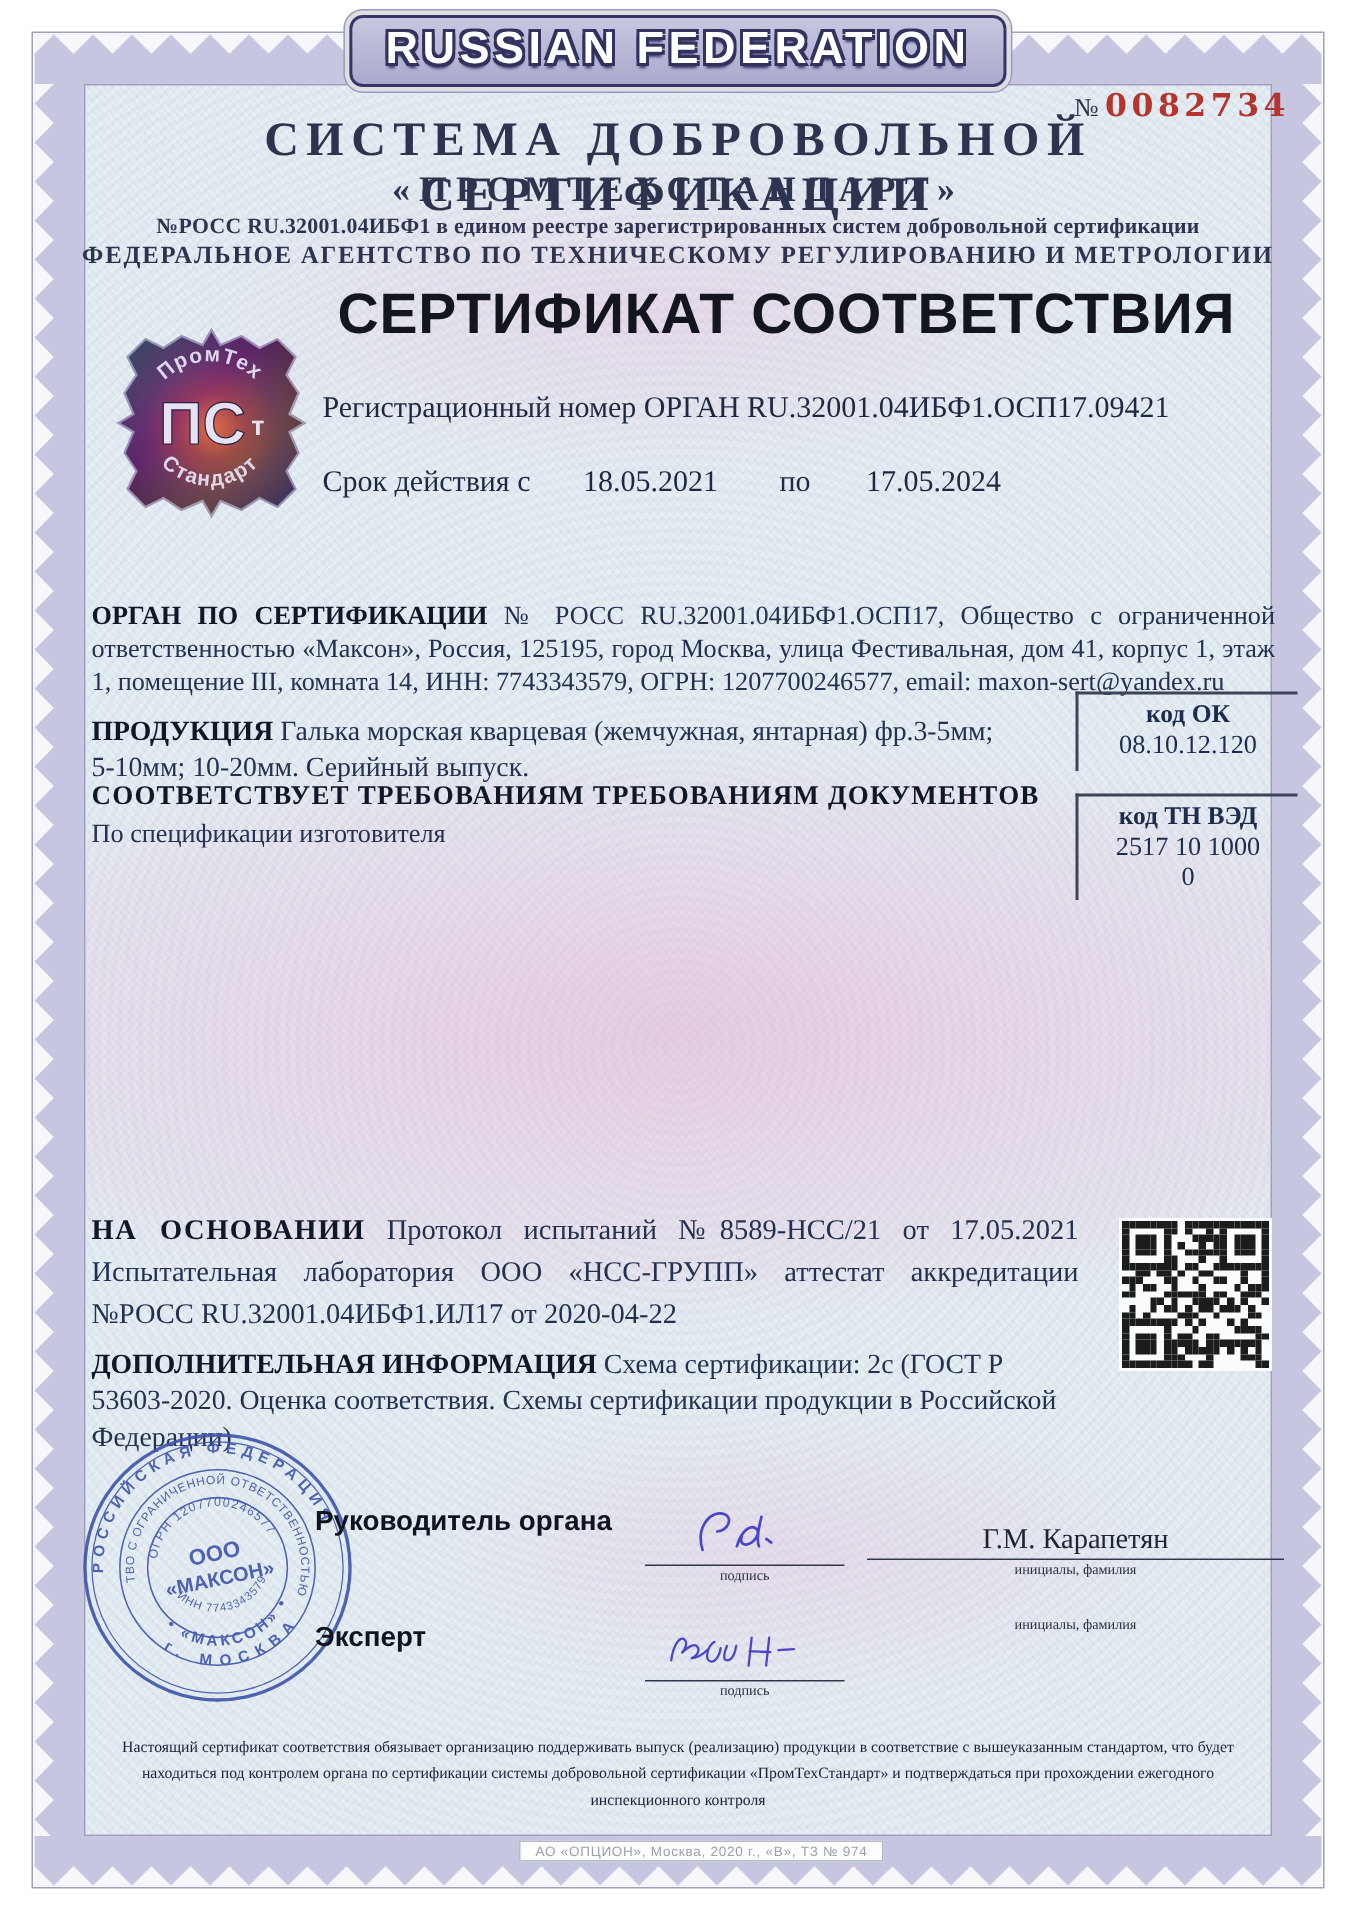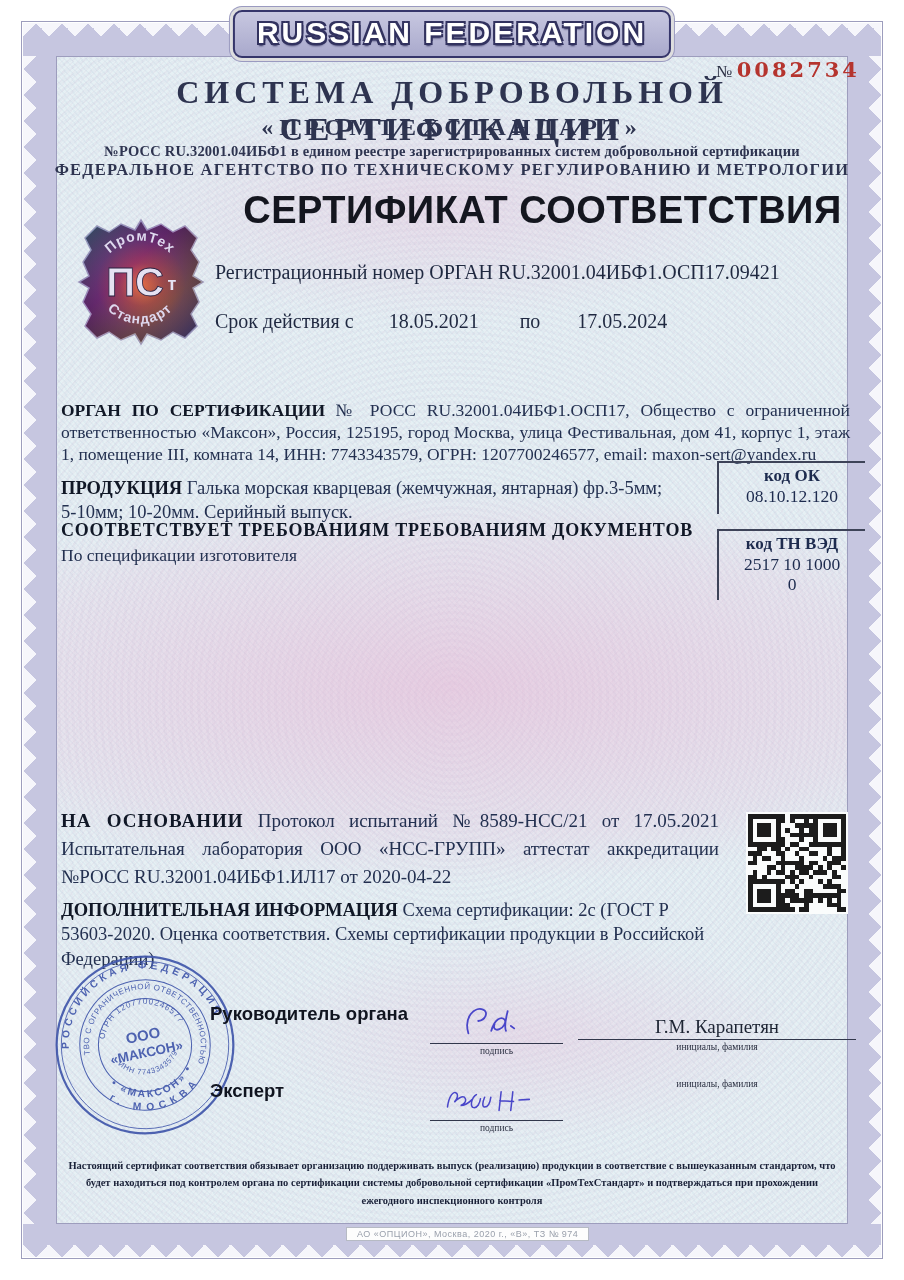--- a/index.html
+++ b/index.html
@@ -43,21 +43,21 @@
   .banner span{
     font-family:"Liberation Sans",sans-serif;font-weight:700;font-size:30px;letter-spacing:3px;color:#ffffff;
     text-shadow:-2px -2px 0 #32325f,2px -2px 0 #32325f,-2px 2px 0 #32325f,2px 2px 0 #32325f,0 3px 2px #32325f;}
   .serial{top:57px;right:44px;font-size:17px;color:#2e3246;}
   .serial b{font-family:"DejaVu Serif",serif;font-weight:700;font-size:21px;letter-spacing:3px;color:#b5342e;}
   .hline{left:0;right:0;text-align:center;color:#2e3450;font-weight:700;}
   .h1{top:74px;font-size:32px;letter-spacing:5px;}
   .h2{top:114px;font-size:24px;letter-spacing:6px;}
   .h3{top:143px;font-size:14.5px;letter-spacing:.2px;}
   .h4{top:160px;font-size:16.5px;letter-spacing:1.2px;}
-  .doc-title{top:189px;left:225px;width:635px;text-align:center;
+  .doc-title{top:189px;left:225px;width:635px;text-align:left;
     font-family:"Liberation Sans",sans-serif;font-weight:700;font-size:38px;letter-spacing:.5px;color:#14161f;}
   .logo{left:75px;top:216px;width:132px;height:130px;}
   .regline{left:215px;top:261px;font-size:20px;color:#1f2840;}
   .validity{left:215px;top:310px;font-size:20px;color:#1f2840;}
   .validity .d1{margin-left:30px;} .validity .po{margin-left:36px;} .validity .d2{margin-left:32px;}
   .para{color:#233050;}
   .para b{color:#101726;}
   .org{left:61px;top:381px;width:789px;font-size:17.5px;line-height:1.26;text-align:justify;}
   .product{left:61px;top:457px;width:655px;font-size:18.5px;line-height:1.3;white-space:pre-line;}
   .comp-label{left:61px;top:520px;font-size:18px;font-weight:700;letter-spacing:.8px;color:#101726;}
@@ -79,21 +79,21 @@
   .stamp-wrap{left:52px;top:952px;width:186px;height:186px;transform:rotate(-12deg);opacity:.92;}
   .role{font-family:"Liberation Sans",sans-serif;font-weight:700;font-size:18.5px;color:#10141f;}
   .role1{left:210px;top:1003px;} .role2{left:210px;top:1080px;}
   .field{text-align:center;}
   .field .above{border-bottom:1.5px solid #31374b;min-height:38px;display:flex;align-items:flex-end;justify-content:center;padding-bottom:1px;}
   .field .sub{font-size:9.5px;color:#2a2f40;margin-top:2px;}
   .sig1{left:430px;top:1000px;width:133px;} .name1{left:578px;top:1000px;width:278px;}
   .sig2{left:430px;top:1077px;width:133px;} .name2{left:578px;top:1077px;width:278px;}
   .field .name{font-size:19px;color:#1d2433;}
   .fine-print{left:60px;top:1157px;width:784px;text-align:center;
-    font-size:10.5px;font-weight:700;line-height:1.65;color:#1a2138;}
+    font-size:10.5px;font-weight:400;line-height:1.65;color:#1a2138;}
   .footer-box{top:1227px;left:346px;z-index:6;background:#fdfdfd;border:1px solid #b6bac4;
     padding:1px 10px;font-family:"Liberation Sans",sans-serif;font-size:9px;color:#9aa0ac;letter-spacing:.5px;}
 </style>
 </head>
 <body>
 
 <div class="frame-outer"></div>
 <div class="band band-top"></div>
 <div class="band band-bottom"></div>
 <div class="band band-left"></div>

